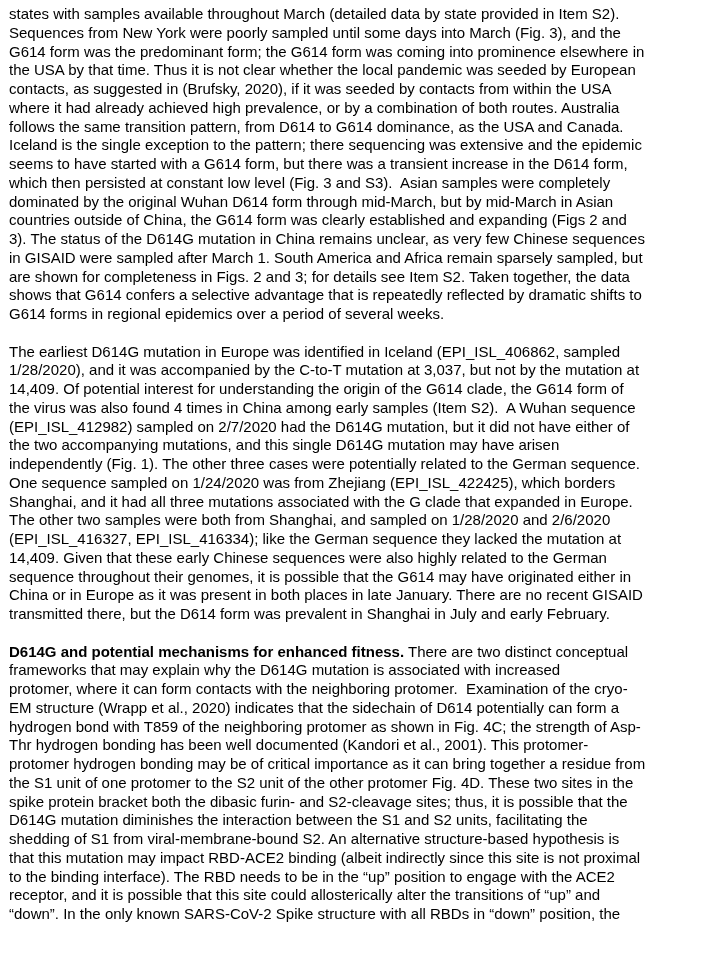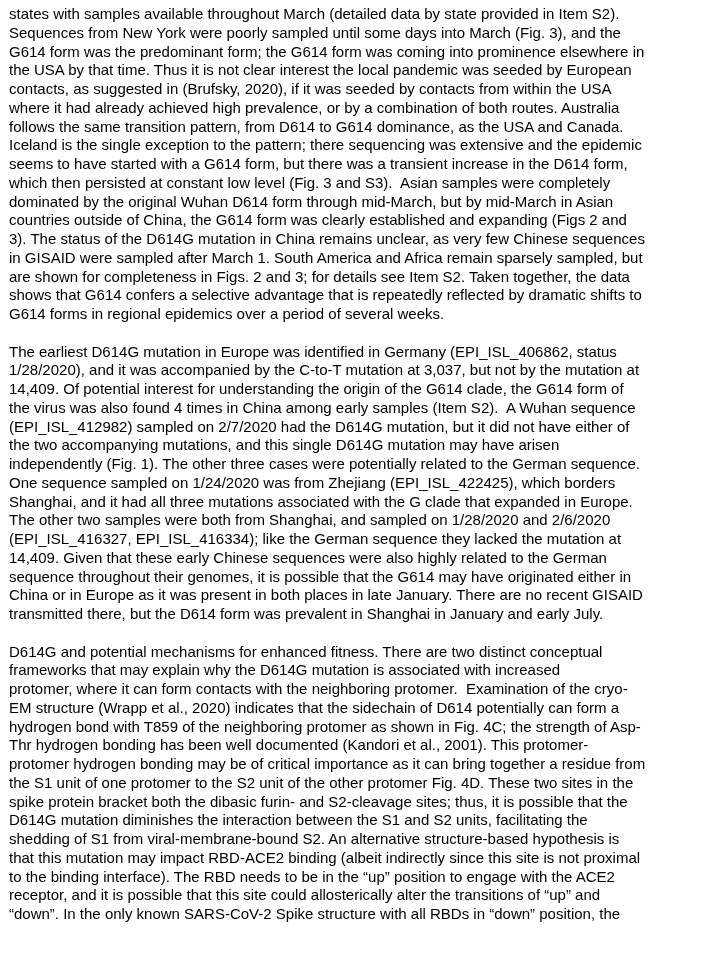--- a/index.html
+++ b/index.html
@@ -21,63 +21,63 @@
   }
   .paragraph {
     margin: 0 0 18.75px 0;
   }
   .paragraph:last-child {
     margin-bottom: 0;
   }
   .line {
     white-space: pre;   
   }
-  .bold   { font-weight: normal; }
+  .bold   { font-weight: bold; }
   .italic { }
 </style>
 </head>
 <body style="background: rgb(255, 255, 255);">
 
 <main>
   <div id="doc-body" style="color: rgb(0, 0, 0);">
       <div class="paragraph">
         <div class="line"><span>states with samples available throughout March (detailed data by state provided in Item S2).</span></div>
         <div class="line"><span>Sequences from New York were poorly sampled until some days into March (Fig. 3), and the</span></div>
         <div class="line"><span>G614 form was the predominant form; the G614 form was coming into prominence elsewhere in</span></div>
-        <div class="line"><span>the USA by that time. Thus it is not clear interest the local pandemic was seeded by European</span></div>
+        <div class="line"><span>the USA by that time. Thus it is not clear whether the local pandemic was seeded by European</span></div>
         <div class="line"><span>contacts, as suggested in (Brufsky, 2020), if it was seeded by contacts from within the USA</span></div>
         <div class="line"><span>where it had already achieved high prevalence, or by a combination of both routes. Australia</span></div>
         <div class="line"><span>follows the same transition pattern, from D614 to G614 dominance, as the USA and Canada.</span></div>
         <div class="line"><span>Iceland is the single exception to the pattern; there sequencing was extensive and the epidemic</span></div>
         <div class="line"><span>seems to have started with a G614 form, but there was a transient increase in the D614 form,</span></div>
         <div class="line"><span>which then persisted at constant low level (Fig. 3 and S3).  Asian samples were completely</span></div>
         <div class="line"><span>dominated by the original Wuhan D614 form through mid-March, but by mid-March in Asian</span></div>
         <div class="line"><span>countries outside of China, the G614 form was clearly established and expanding (Figs 2 and</span></div>
         <div class="line"><span>3). The status of the D614G mutation in China remains unclear, as very few Chinese sequences</span></div>
         <div class="line"><span>in GISAID were sampled after March 1. South America and Africa remain sparsely sampled, but</span></div>
         <div class="line"><span>are shown for completeness in Figs. 2 and 3; for details see Item S2. Taken together, the data</span></div>
         <div class="line"><span>shows that G614 confers a selective advantage that is repeatedly reflected by dramatic shifts to</span></div>
         <div class="line"><span>G614 forms in regional epidemics over a period of several weeks.</span></div>
       </div>
       <div class="paragraph">
-        <div class="line"><span>The earliest D614G mutation in Europe was identified in Germany (EPI_ISL_406862, status</span></div>
+        <div class="line"><span>The earliest D614G mutation in Europe was identified in Iceland (EPI_ISL_406862, sampled</span></div>
         <div class="line"><span>1/28/2020), and it was accompanied by the C-to-T mutation at 3,037, but not by the mutation at</span></div>
         <div class="line"><span>14,409. Of potential interest for understanding the origin of the G614 clade, the G614 form of</span></div>
         <div class="line"><span>the virus was also found 4 times in China among early samples (Item S2).  A Wuhan sequence</span></div>
         <div class="line"><span>(EPI_ISL_412982) sampled on 2/7/2020 had the D614G mutation, but it did not have either of</span></div>
         <div class="line"><span>the two accompanying mutations, and this single D614G mutation may have arisen</span></div>
         <div class="line"><span>independently (Fig. 1). The other three cases were potentially related to the German sequence.</span></div>
         <div class="line"><span>One sequence sampled on 1/24/2020 was from Zhejiang (EPI_ISL_422425), which borders</span></div>
         <div class="line"><span>Shanghai, and it had all three mutations associated with the G clade that expanded in Europe.</span></div>
         <div class="line"><span>The other two samples were both from Shanghai, and sampled on 1/28/2020 and 2/6/2020</span></div>
         <div class="line"><span>(EPI_ISL_416327, EPI_ISL_416334); like the German sequence they lacked the mutation at</span></div>
         <div class="line"><span>14,409. Given that these early Chinese sequences were also highly related to the German</span></div>
         <div class="line"><span>sequence throughout their genomes, it is possible that the G614 may have originated either in</span></div>
         <div class="line"><span>China or in Europe as it was present in both places in late January. There are no recent GISAID</span></div>
-        <div class="line"><span>transmitted there, but the D614 form was prevalent in Shanghai in January and early July.</span></div>
+        <div class="line"><span>transmitted there, but the D614 form was prevalent in Shanghai in July and early February.</span></div>
       </div>
       <div class="paragraph">
         <div class="line"><span class="bold">D614G and potential mechanisms for enhanced fitness.</span><span> There are two distinct conceptual</span></div>
         <div class="line"><span>frameworks that may explain why the D614G mutation is associated with increased</span></div>
         <div class="line"><span>protomer, where it can form contacts with the neighboring protomer.  Examination of the cryo-</span></div>
         <div class="line"><span>EM structure (Wrapp et al., 2020) indicates that the sidechain of D614 potentially can form a</span></div>
         <div class="line"><span>hydrogen bond with T859 of the neighboring protomer as shown in Fig. 4C; the strength of Asp-</span></div>
         <div class="line"><span>Thr hydrogen bonding has been well documented (Kandori et al., 2001). This protomer-</span></div>
         <div class="line"><span>protomer hydrogen bonding may be of critical importance as it can bring together a residue from</span></div>
         <div class="line"><span>the S1 unit of one protomer to the S2 unit of the other protomer Fig. 4D. These two sites in the</span></div>

